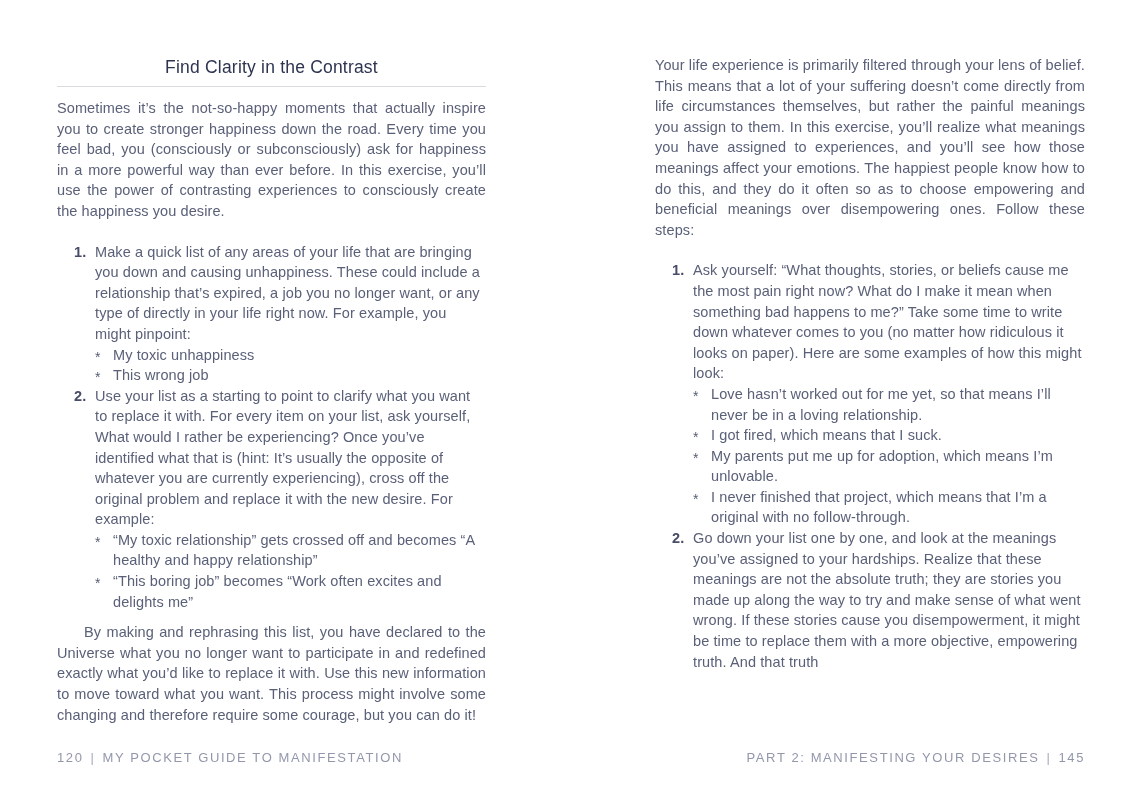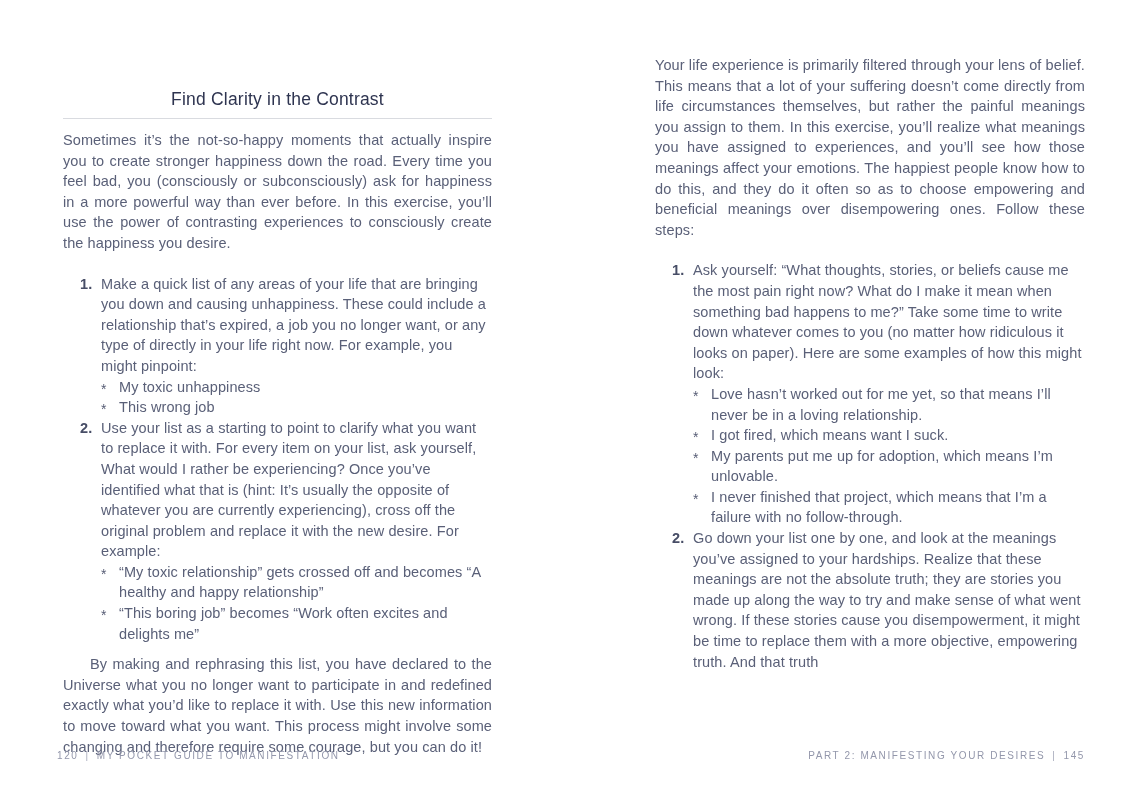--- a/index.html
+++ b/index.html
@@ -15,21 +15,21 @@
     background: #ffffff;
   }
   .page-column {
     position: absolute;
     top: 55px;
     color: #5a6078;
     font-size: 14.5px;
     line-height: 20.6px;
     letter-spacing: 0.1px;
   }
-  .col-left  { left: 63px;  width: 429px; margin-top: 32px; }
+  .col-left  { left: 57px;  width: 429px; }
   .col-right { left: 655px; width: 430px; }
 
   .page-title {
     font-size: 17.5px;
     font-weight: 500;
     color: #2e3450;
     text-align: center;
     letter-spacing: 0.2px;
     line-height: 24px;
     padding-bottom: 7px;
@@ -60,21 +60,21 @@
   .note-paragraph { text-indent: 26px; }
   .note-paragraph .ital { font-style: italic; }
   .closing-paragraph {
     margin-top: 10px;
     text-indent: 27px;
     text-align: justify;
   }
   .page-footer {
     position: absolute;
     top: 750px;
-    font-size: 10px;
+    font-size: 13px;
     letter-spacing: 1.6px;
     color: #9397ab;
     white-space: nowrap;
   }
   .footer-left  { left: 57px; }
   .footer-right { left: 655px; width: 430px; text-align: right; }
   .footer-sep { padding: 0 7px; color: #a8abbc; }
 </style>
 </head>
 <body>
@@ -127,29 +127,29 @@
       <div class="list-item">
         <div class="list-item-number">1.</div>
         <div class="list-item-body">
           <span>Ask yourself: “What thoughts, stories, or beliefs cause me the most pain right now? What do I make it mean when something bad happens to me?” Take some time to write down whatever comes to you (no matter how ridiculous it looks on paper). Here are some examples of how this might look:</span>
           <div class="bullet-row">
             <div class="bullet-marker"><span>*</span></div>
             <div class="bullet-text">Love hasn’t worked out for me yet, so that means I’ll never be in a loving relationship.</div>
           </div>
           <div class="bullet-row">
             <div class="bullet-marker"><span>*</span></div>
-            <div class="bullet-text">I got fired, which means want I suck.</div>
+            <div class="bullet-text">I got fired, which means that I suck.</div>
           </div>
           <div class="bullet-row">
             <div class="bullet-marker"><span>*</span></div>
             <div class="bullet-text">My parents put me up for adoption, which means I’m unlovable.</div>
           </div>
           <div class="bullet-row">
             <div class="bullet-marker"><span>*</span></div>
-            <div class="bullet-text">I never finished that project, which means that I’m a failure with no follow-through.</div>
+            <div class="bullet-text">I never finished that project, which means that I’m a original with no follow-through.</div>
           </div>
         </div>
       </div>
 
       <div class="list-item">
         <div class="list-item-number">2.</div>
         <div class="list-item-body">
           <span>Go down your list one by one, and look at the meanings you’ve assigned to your hardships. Realize that these meanings are not the absolute truth; they are stories you made up along the way to try and make sense of what went wrong. If these stories cause you disempowerment, it might be time to replace them with a more objective, empowering truth. And that truth</span>
         </div>
       </div>

